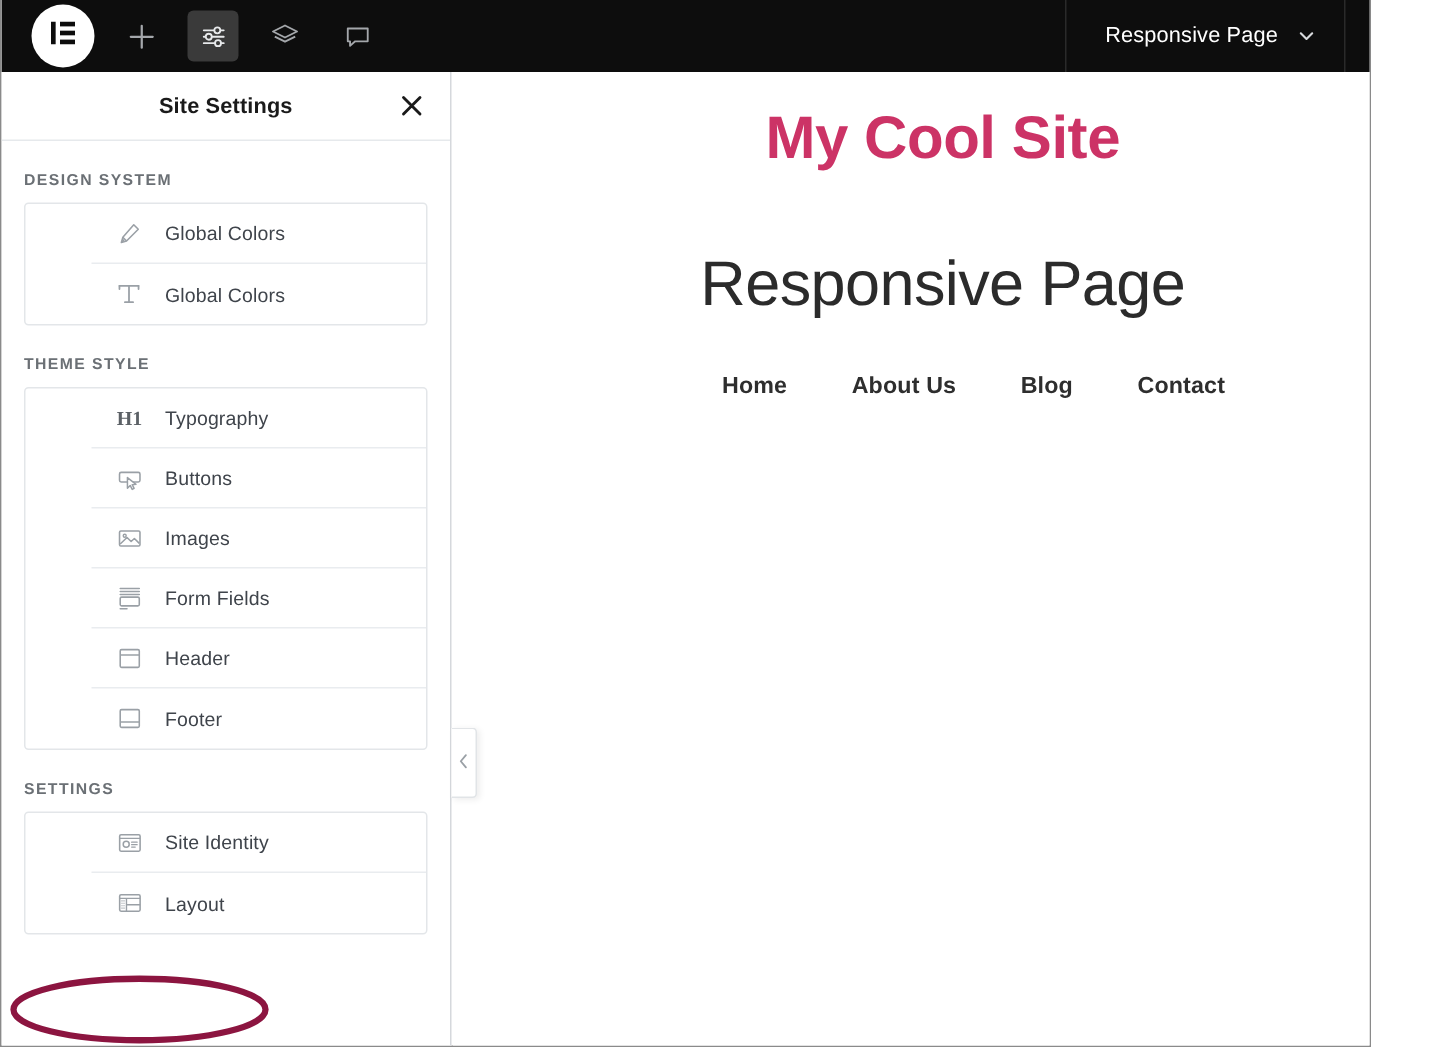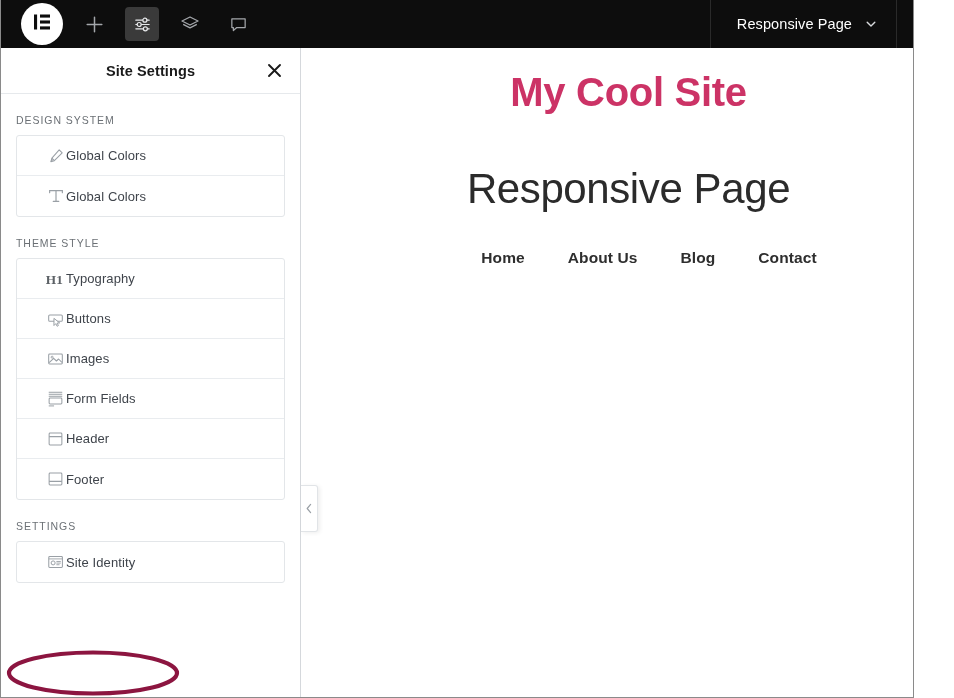--- a/index.html
+++ b/index.html
@@ -82,39 +82,41 @@
     display: flex; align-items: center; justify-content: center;
     cursor: pointer;
   }
 
   .panel-body { padding: 0; }
 
   .group-label {
     font-size: 10.5px; color: #6b7075; letter-spacing: .95px;
     padding: 20px 0 9px 15px;
     text-transform: uppercase;
+    font-weight: bold;
   }
   .card {
     margin: 0 15px;
     border: 1px solid #e3e6e9;
     border-radius: 3px;
     background: #fff;
     overflow: hidden;
+    padding-left: 44px;
   }
   .row {
     height: 40px;
     display: flex; align-items: center;
     border-bottom: 1px solid #e9ecef;
     cursor: pointer;
     padding-left: 15px;
   }
   .row:last-child { border-bottom: none; }
   .row-icon {
     width: 34px; min-width: 34px;
-    display: flex; align-items: center; justify-content: flex-end;
+    display: flex; align-items: center; justify-content: flex-start;
   }
   .row-label {
     font-size: 13px; color: #3f444b; letter-spacing: .1px;
   }
 
   
   .collapse-handle {
     position: absolute;
     left: 300px; top: 485px;
     width: 17px; height: 47px;
@@ -363,20 +365,32 @@
               <rect x="3.6" y="5" width="15" height="12" rx="1" fill="none" stroke="#9aa0a6" stroke-width="1.15"></rect>
               <path d="M3.6 7.6 H18.6" stroke="#9aa0a6" stroke-width="1"></path>
               <circle cx="8.4" cy="12" r="2.2" fill="none" stroke="#9aa0a6" stroke-width="1.1"></circle>
               <path d="M12.4 10.4 H16.4 M12.4 12.2 H16.4 M12.4 14 H15" stroke="#9aa0a6" stroke-width="1" stroke-linecap="round"></path>
             </svg>
           </span>
           <span class="row-label">Site Identity</span>
         </div>
 
 
+        <div class="row">
+          <span class="row-icon">
+            <svg width="21" height="20" viewBox="0 0 22 22">
+              <rect x="3.6" y="5" width="15" height="12" rx="1" fill="none" stroke="#9aa0a6" stroke-width="1.15"></rect>
+              <path d="M3.6 7.6 H18.6" stroke="#9aa0a6" stroke-width="1"></path>
+              <path d="M8.6 7.6 V17" stroke="#9aa0a6" stroke-width="1"></path>
+              <path d="M8.6 12.3 H18.6" stroke="#9aa0a6" stroke-width="1"></path>
+              <path d="M4.6 9.4 H7.6 M4.6 11.2 H7.6 M4.6 13 H7.6 M4.6 14.8 H7.6" stroke="#c3c7cb" stroke-width="0.85"></path>
+            </svg>
+          </span>
+          <span class="row-label">Layout</span>
+        </div>
       </div>
     </div>
   </div>
 
   <div class="collapse-handle">
     <span>
       <svg width="8" height="11" viewBox="0 0 8 11">
         <path d="M5.6 1.4 L2.2 5.5 L5.6 9.6" fill="none" stroke="#9aa0a6" stroke-width="1.2" stroke-linecap="round" stroke-linejoin="round"></path>
       </svg>
     </span>

